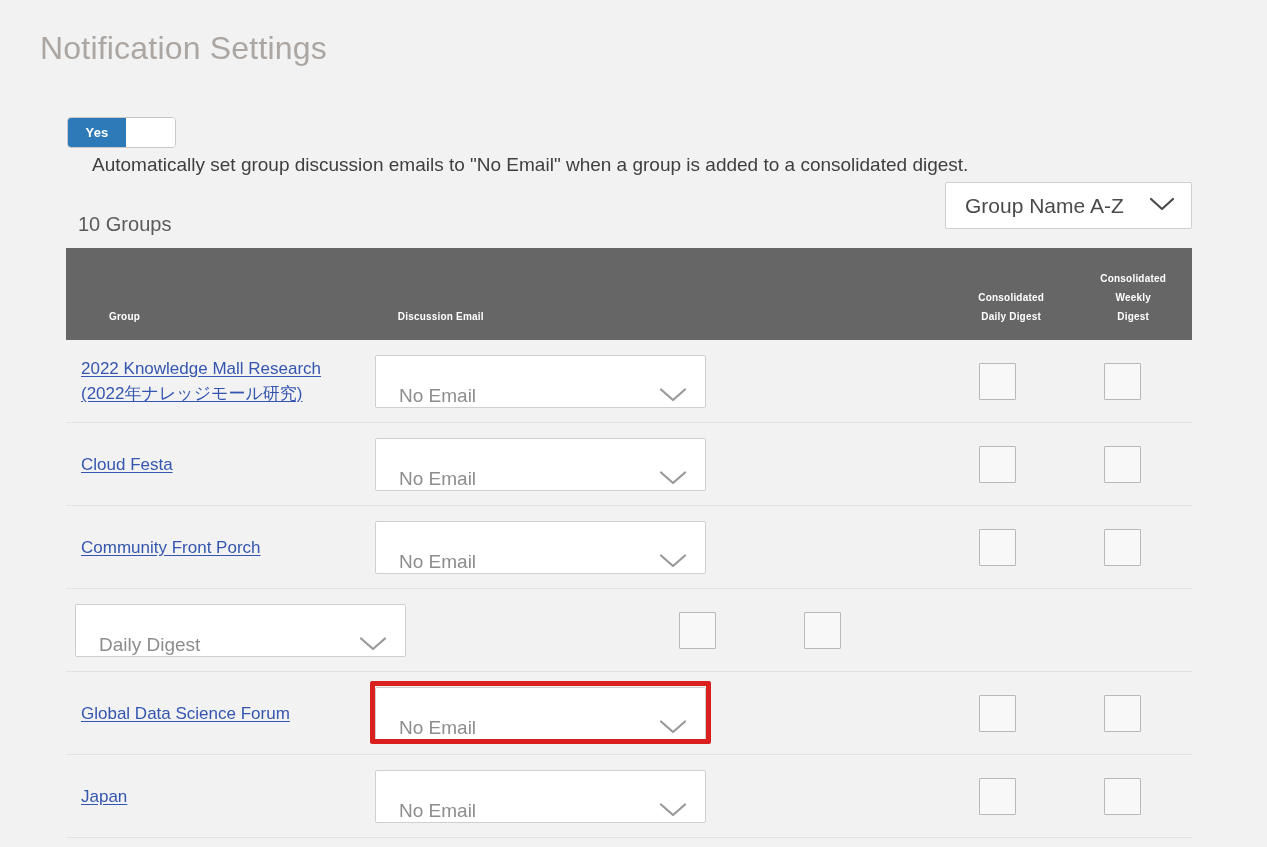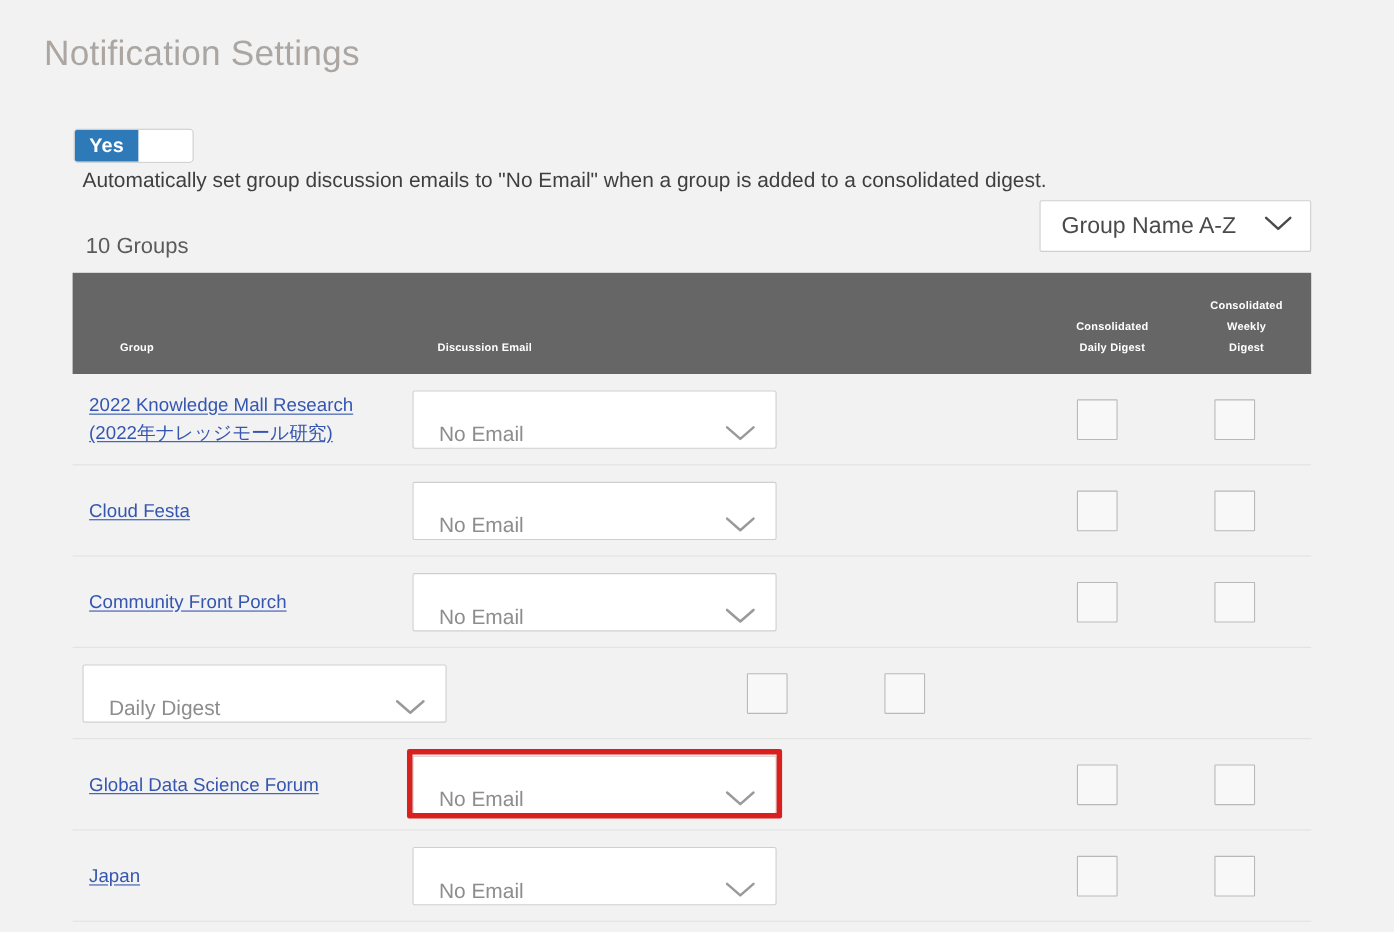--- a/index.html
+++ b/index.html
@@ -45,35 +45,35 @@
     border-radius: 4px;
     display: flex;
     align-items: stretch;
     overflow: hidden;
     cursor: pointer;
   }
   .toggle-on {
     flex: 0 0 58px;
     background: #2e7ab8;
     color: #ffffff;
-    font-size: 18px;
+    font-size: 13px;
     font-weight: 700;
     display: flex;
     align-items: center;
     justify-content: center;
     letter-spacing: 0.2px;
   }
   .toggle-knob {
     flex: 1 1 auto;
     background: #ffffff;
   }
 
   .toggle-desc {
     position: absolute;
-    left: 75px;
+    left: 92px;
     top: 152px;
     font-size: 19px;
     color: #3f3f3f;
     line-height: 26px;
     white-space: nowrap;
   }
 
   
   .sort-select {
     position: absolute;

